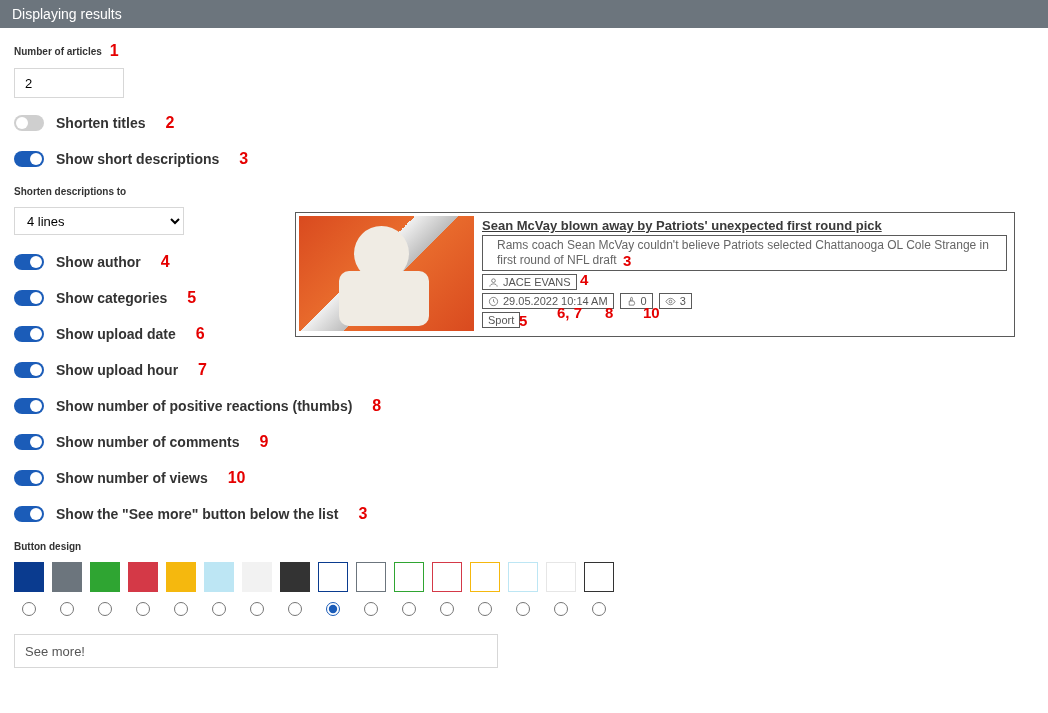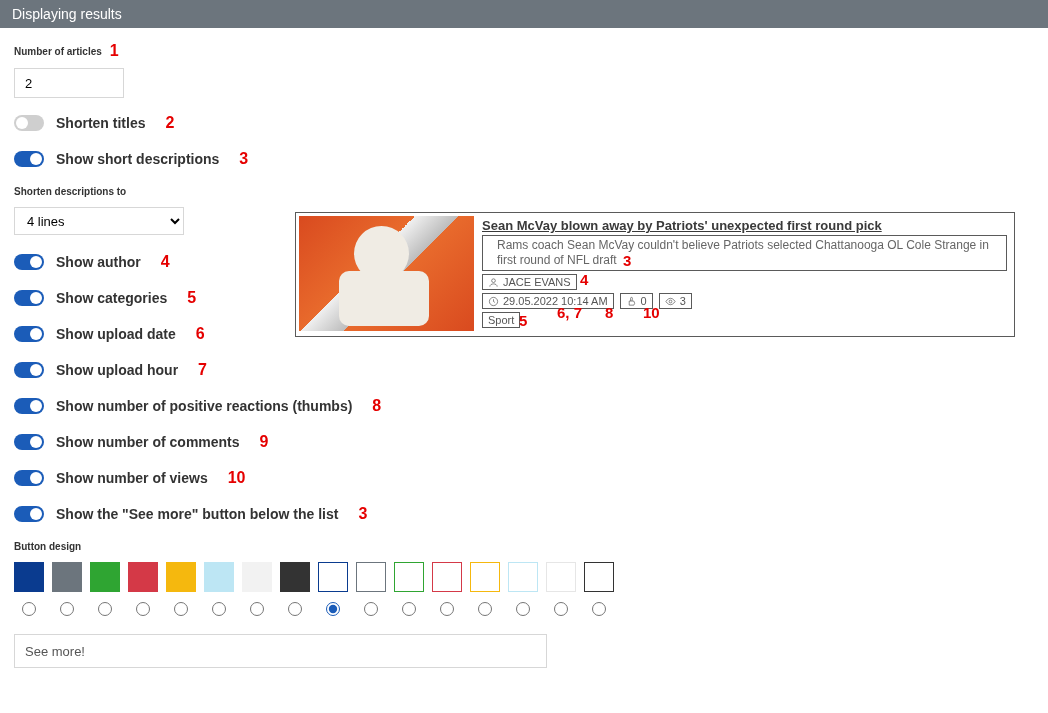--- a/index.html
+++ b/index.html
@@ -16,21 +16,21 @@
   .toggle.on::after { left: 16px; }
   .toggle-row { display: flex; align-items: center; gap: 12px; margin-bottom: 18px; }
   .toggle-label { font-weight: bold; font-size: 14px; }
   .annot { color: #e50000; font-weight: 900; font-size: 16px; margin-left: 8px; font-family: Arial, sans-serif; }
   .select { width: 170px; height: 28px; border: 1px solid #d7d7d7; padding: 0 8px; font-size: 13px; background:#fff; }
   .swatch-row { display: flex; gap: 8px; margin-bottom: 10px; }
   .swatch { width: 30px; height: 30px; display: inline-block; }
   .swatch.outline { border: 1.5px solid; background: #fff; }
   .radio-row { display: flex; gap: 8px; }
   .radio-row input[type=radio]{ width:30px; height:14px; margin:0; accent-color:#1B5CB8;}
-  .text-input { width: 533px; height: 34px; border: 1px solid #d7d7d7; padding: 16px 10px; font-size: 13px; color:#555; }
+  .text-input { width: 484px; height: 34px; border: 1px solid #d7d7d7; padding: 16px 10px; font-size: 13px; color:#555; }
   .preview { position: absolute; top: 160px; left: 295px; width: 720px; border: 1px solid #5a5a5a; padding: 3px; display: flex; gap: 8px; margin-top: 24px; }
   .preview-img { width: 175px; height: 115px; background: linear-gradient(135deg,#d94a1f 0%, #e86a2c 40%, #f0f0f0 40%, #bdbdbd 55%, #e86a2c 55%, #d94a1f 100%); flex-shrink: 0; position:relative; overflow:hidden; }
   .preview-img::before{content:"";position:absolute;left:55px;top:10px;width:55px;height:55px;border-radius:50%;background:#f0ece4;}
   .preview-img::after{content:"";position:absolute;left:40px;top:55px;width:90px;height:55px;border-radius:10px;background:#f0ece4;}
   .preview-body { flex: 1; padding: 2px 4px 2px 0; }
   .preview-title { color: #3a3a3a; font-weight: bold; text-decoration: underline; font-size: 13px; margin-bottom: 2px; }
   .preview-desc { border: 1px solid #5a5a5a; padding: 2px 14px; font-size: 12px; color: #666; margin-bottom: 3px; line-height:1.25; }
   .meta-line { display: flex; gap: 6px; margin-bottom: 3px; align-items:flex-start; position:relative; }
   .meta-box { border: 1px solid #5a5a5a; padding: 1px 5px; font-size: 11px; color: #555; display: inline-flex; align-items: center; gap: 4px; }
   .annot-abs { position:absolute; color:#e50000; font-weight:900; font-size:15px; font-family:Arial,sans-serif; pointer-events:none; }

